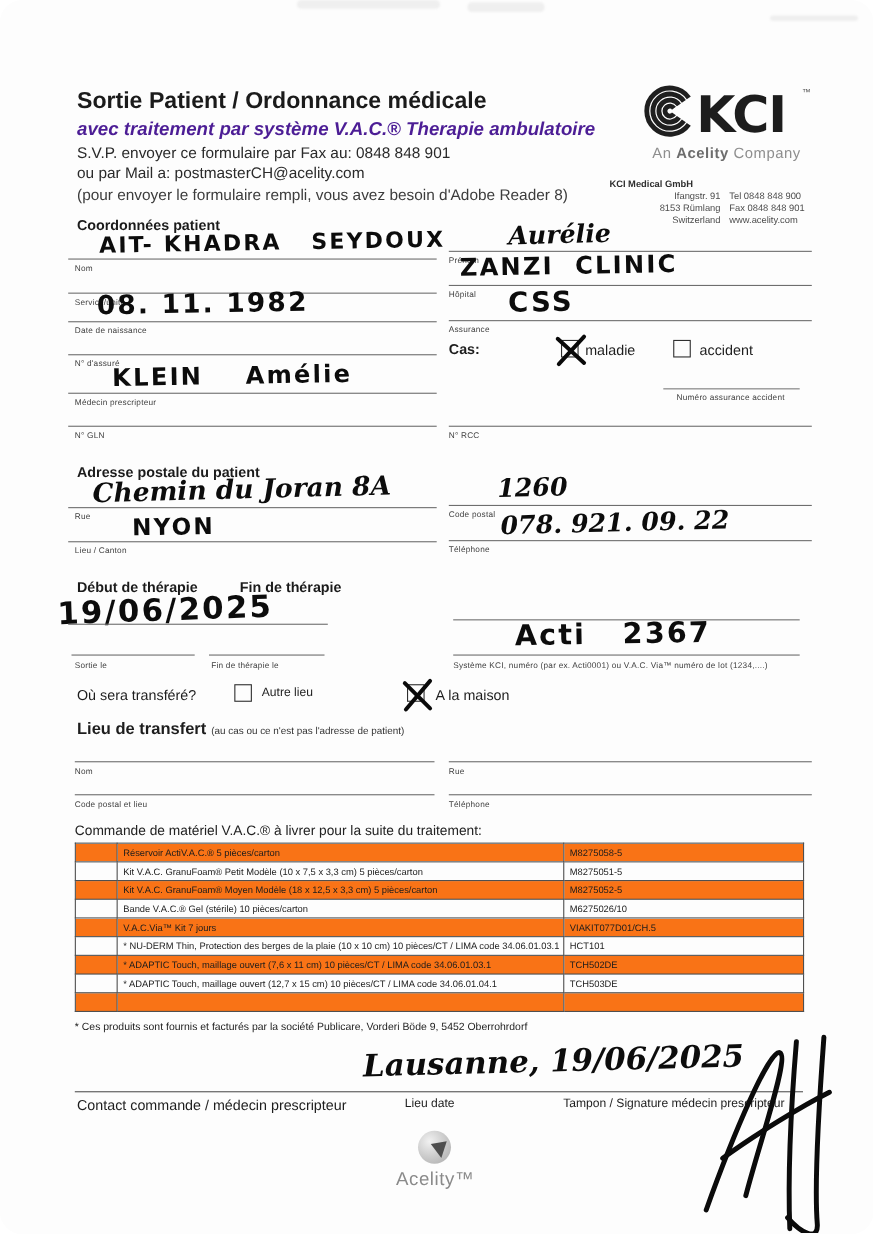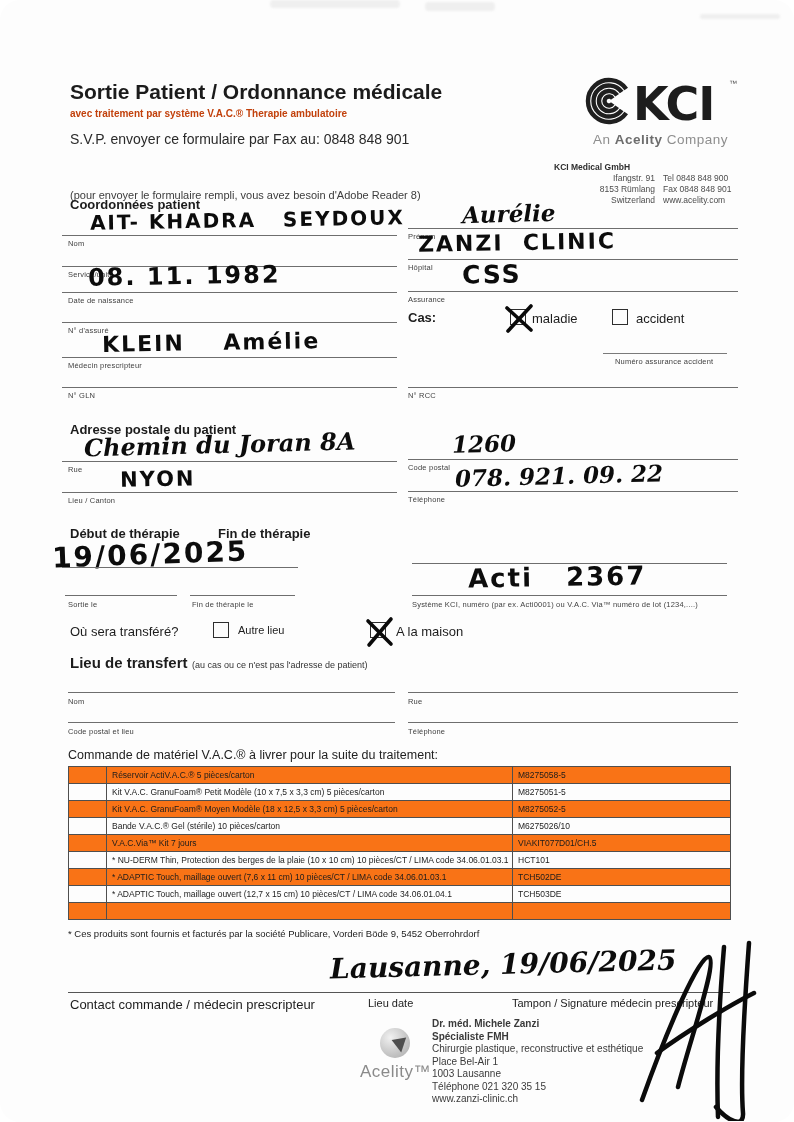--- a/index.html
+++ b/index.html
@@ -3,21 +3,21 @@
 <meta charset="utf-8">
 <style>
   * { margin:0; padding:0; box-sizing:border-box; }
   body { background:#ffffff; font-family:"Liberation Sans", sans-serif; }
   #page { position:relative; width:794px; height:1122px; background:#fdfdfd; overflow:hidden; color:#1d1d1d;border-radius:20px; }
   .abs { position:absolute; }
   .lbl { font-size:7.5px; color:#3f3f3f; letter-spacing:0.2px; }
   .hline { border-top:1.2px solid #6e6e6e; height:0; }
   .hline.short { border-top-color:#7a7a7a; }
   .h1 { font-size:21px; font-weight:bold; color:#1b1b1b; }
-  .h2 { font-size:10px; font-weight:bold; color:#c2410c; }
+  .h2 { font-size:17px; font-weight:bold; color:#4c1d95;font-style:italic; }
   .bodytxt { font-size:14px; color:#2a2a2a;text-align:center; }
   .small { font-size:9px; color:#2a2a2a; }
   .sec { font-size:13px; font-weight:bold; color:#1b1b1b; }
   .hand { font-family:"DejaVu Serif", serif; font-style:italic; font-weight:bold; color:#0c0c0c; display:inline-block; transform:rotate(-1.5deg); white-space:pre; }
   .hand-caps { font-family:"DejaVu Sans", sans-serif; font-weight:bold; color:#0c0c0c; letter-spacing:2px; display:inline-block; transform:rotate(-1deg); white-space:pre; }
   .cb { position:absolute; width:16px; height:16px; border:1.6px solid #2e2e2e; background:transparent; }
   .xmark { position:absolute; pointer-events:none; }
   .company { font-size:8.5px; color:#4c4c4c; line-height:11px; }
   .company b { color:#2e2e2e; }
   table.order { border-collapse:collapse; width:662px; table-layout:fixed; }
@@ -37,21 +37,22 @@
 
 <div id="page">
 
   <div class="smudge" style="left:270px; top:0; width:130px; height:8px;"></div>
   <div class="smudge" style="left:425px; top:2px; width:70px; height:9px;"></div>
   <div class="smudge" style="left:700px; top:14px; width:80px; height:5px;"></div>
 
   <div class="abs h1" style="left:70px; top:80px;">Sortie Patient / Ordonnance médicale</div>
   <div class="abs h2" style="left:70px; top:108px;">avec traitement par système V.A.C.® Therapie ambulatoire</div>
   <div class="abs bodytxt" style="left:70px; top:131px;">S.V.P. envoyer ce formulaire par Fax au: 0848 848 901</div>
-  <div class="abs small" style="left:70px; top:169px; font-size:11px; color:#3c3c3c;margin-top:20px;">(pour envoyer le formulaire rempli, vous avez besoin d'Adobe Reader 8)</div>
+  <div class="abs bodytxt" style="left:70px; top:149px;">ou par Mail a: postmasterCH@acelity.com</div>
+  <div class="abs small" style="left:70px; top:169px; font-size:14px; color:#3c3c3c;">(pour envoyer le formulaire rempli, vous avez besoin d'Adobe Reader 8)</div>
 
   <div class="abs" style="left:583px; top:74px; width:155px;">
     <svg width="155" height="56" viewBox="0 0 155 56">
       <g stroke="#1f1f1f" stroke-width="4.4" fill="none">
         <path d="M 43.2 15 A 21 21 0 1 0 43.2 39"></path>
         <path d="M 38.7 18.1 A 15.5 15.5 0 1 0 38.7 35.9"></path>
         <path d="M 34.2 21.3 A 10 10 0 1 0 34.2 32.7"></path>
         <path d="M 29.7 24.4 A 4.5 4.5 0 1 0 29.7 29.6"></path>
       </g>
       <text x="50" y="46" font-family="DejaVu Sans, sans-serif" font-weight="bold" font-size="46" fill="#1d1d1d" letter-spacing="-1">KCI</text>
@@ -239,29 +240,20 @@
     </table>
   </div>
   <div class="abs" style="left:68px; top:928px; font-size:9.5px; color:#222;">* Ces produits sont fournis et facturés par la société Publicare, Vorderi Böde 9, 5452 Oberrohrdorf</div>
 
   <div class="abs hand" style="left:330px; top:948px; font-size:28px;">Lausanne, 19/06/2025</div>
   <div class="abs hline" style="left:68px; top:992px; width:662px; border-top-color:#555;"></div>
   <div class="abs" style="left:70px; top:997px; font-size:13px;">Contact commande / médecin prescripteur</div>
   <div class="abs" style="left:368px; top:997px; font-size:11px;">Lieu date</div>
   <div class="abs" style="left:512px; top:997px; font-size:11px;">Tampon / Signature médecin prescripteur</div>
 
-  <div class="abs stamp" style="left:432px; top:1018px;">
-    <div class="b">Dr. méd. Michele Zanzi</div>
-    <div class="b">Spécialiste FMH</div>
-    <div>Chirurgie plastique, reconstructive et esthétique</div>
-    <div>Place Bel-Air 1</div>
-    <div>1003 Lausanne</div>
-    <div>Téléphone 021 320 35 15</div>
-    <div>www.zanzi-clinic.ch</div>
-  </div>
 
   <div class="abs sphere" style="left:380px; top:1028px;"></div>
   <div class="abs" style="left:360px; top:1062px; font-size:17px; color:#8a8a8a; letter-spacing:0.5px;">Acelity™</div>
 
   <svg class="abs" style="left:612px; top:935px;" width="178" height="186" viewBox="0 0 178 186">
     <g stroke="#0b0b0b" stroke-width="4.5" fill="none" stroke-linecap="round">
       <path d="M30 165 C 55 95, 88 18, 97 22 C 106 26, 78 105, 66 152"></path>
       <path d="M45 118 C 75 96, 118 70, 142 58"></path>
       <path d="M112 12 C 108 60, 104 130, 106 182"></path>
       <path d="M137 8 C 133 62, 128 140, 131 178 C 132 194, 116 186, 104 172"></path>

